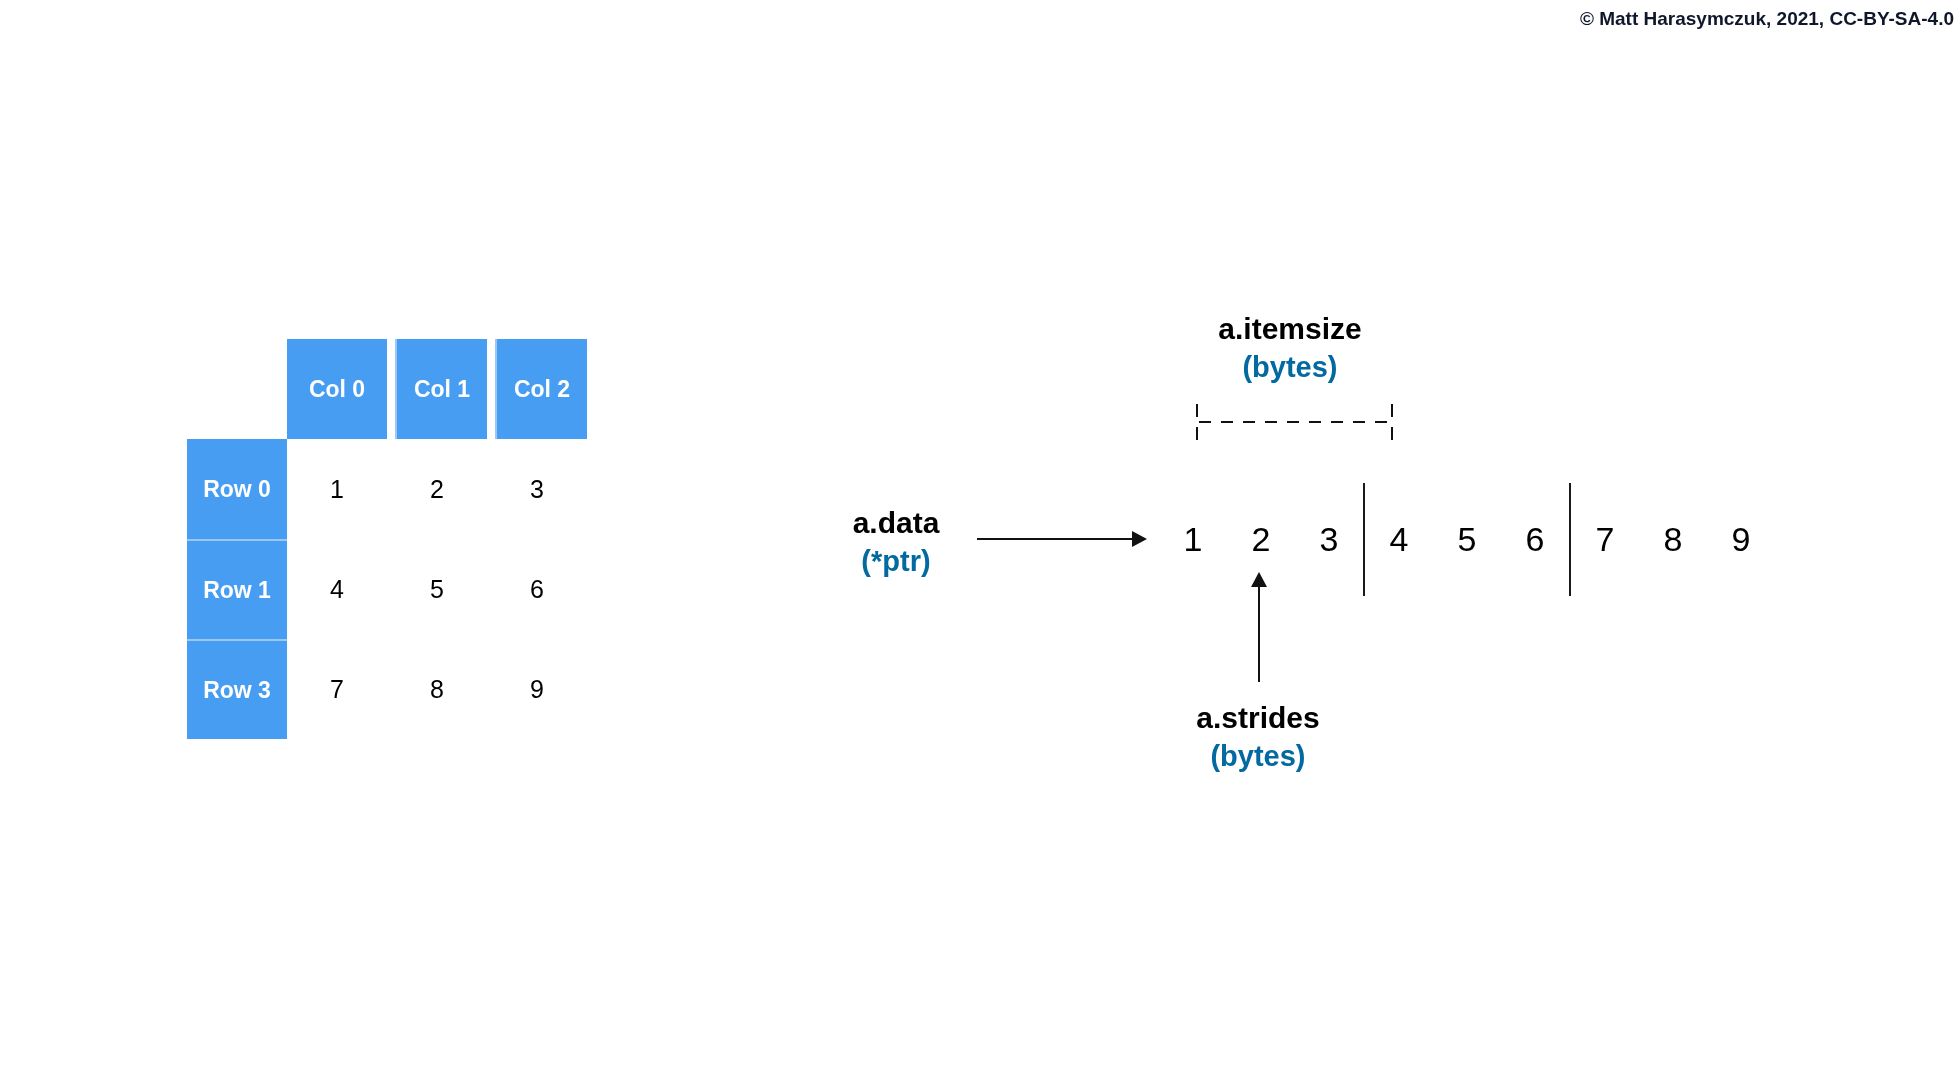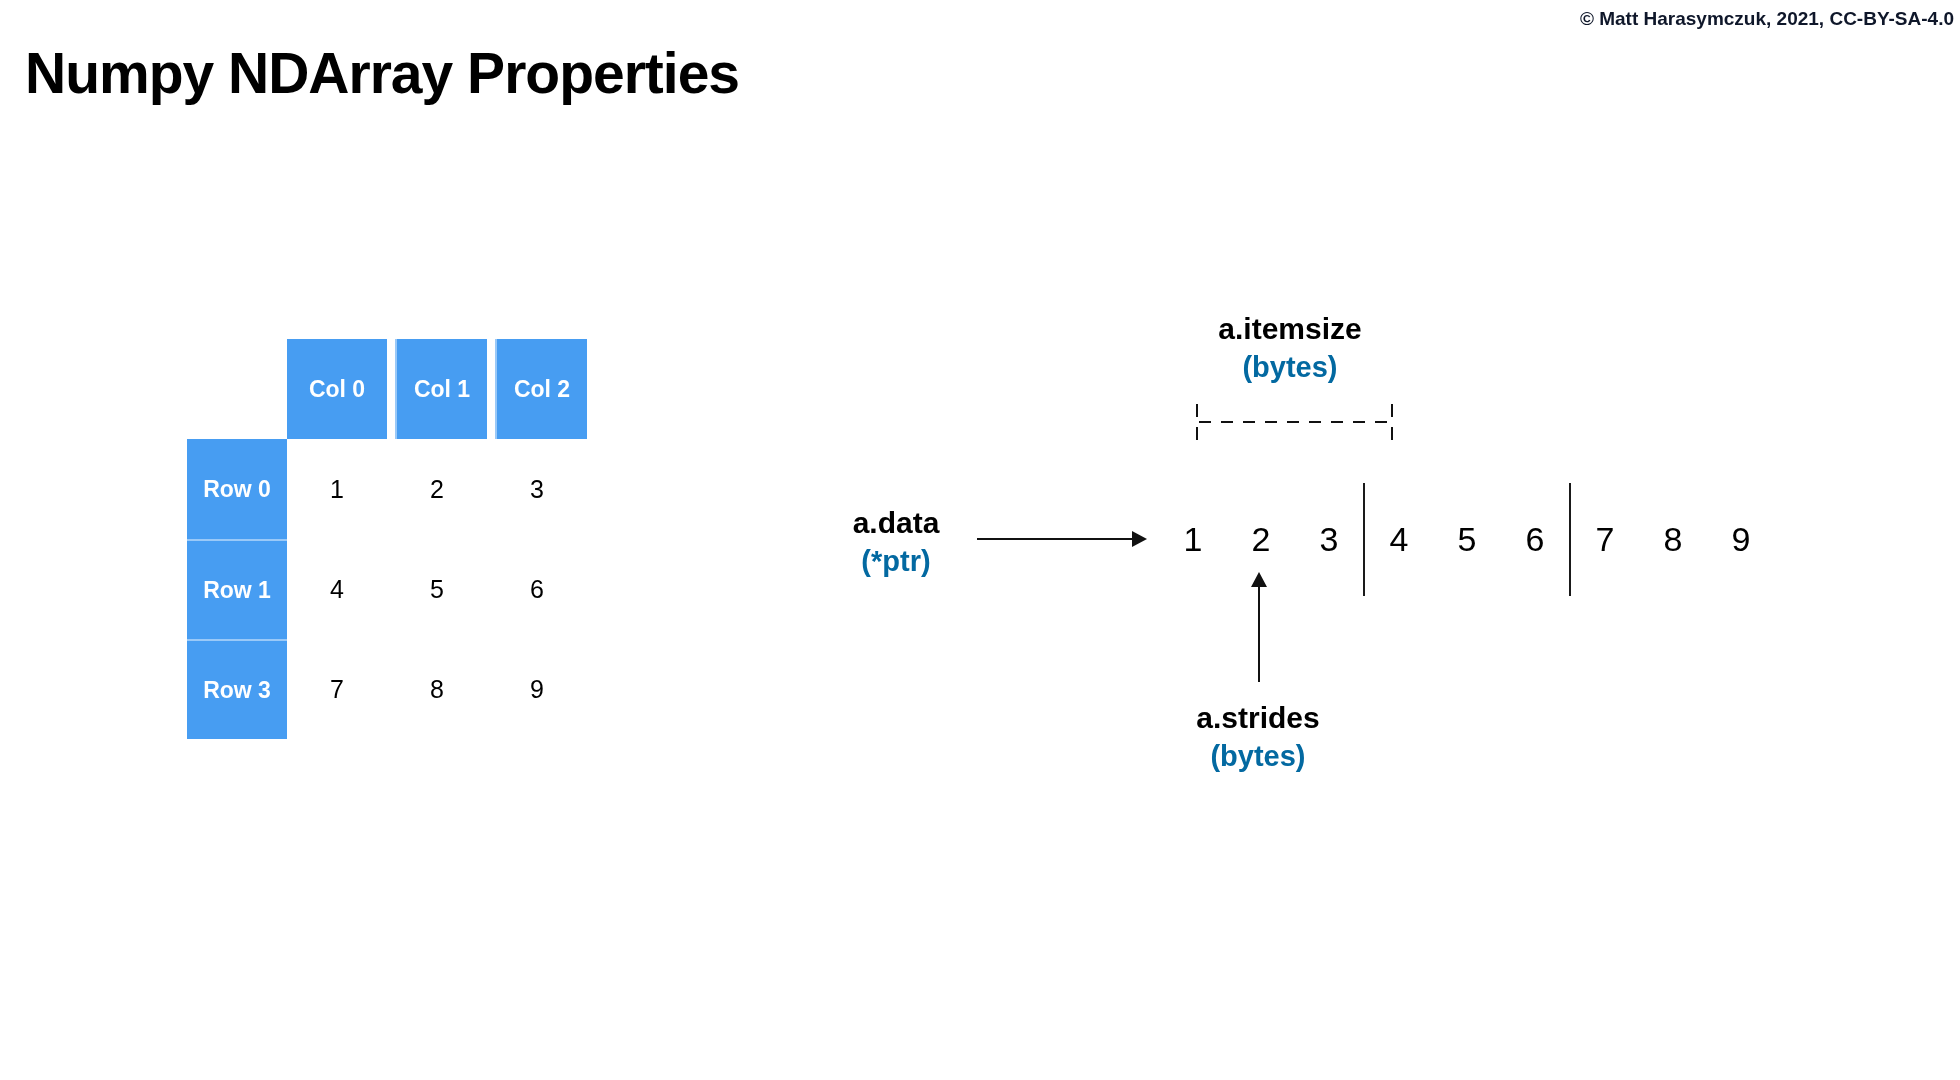--- a/index.html
+++ b/index.html
@@ -154,21 +154,20 @@
     border-left: 8px solid transparent;
     border-right: 8px solid transparent;
     border-bottom: 15px solid #111111;
   }
 </style>
 </head>
 <body>
 
 <div class="canvas">
 
-  <div class="page-title">Numpy NDArray Properties</div>
   <div class="copyright">© Matt Harasymczuk, 2021, CC-BY-SA-4.0</div>
 
   <div class="matrix">
     <div class="cell corner"></div>
     <div class="cell hdr">Col 0</div>
     <div class="cell hdr col-sep">Col 1</div>
     <div class="cell hdr col-sep">Col 2</div>
 
     <div class="cell hdr">Row 0</div>
     <div class="cell val">1</div>

